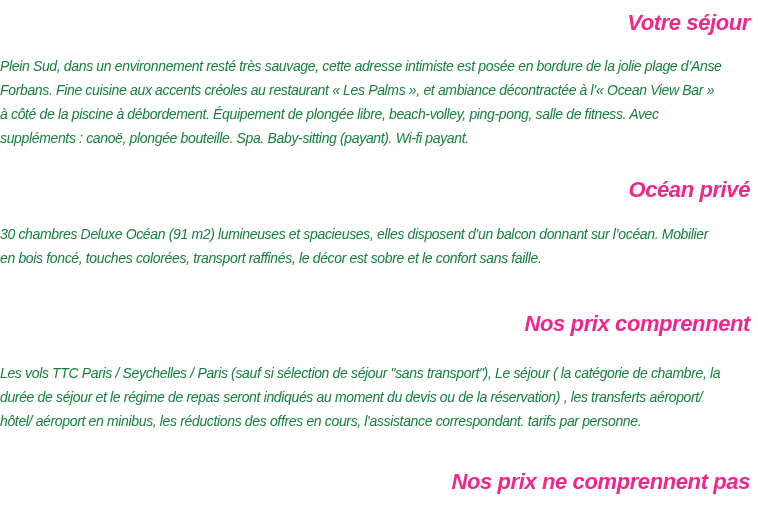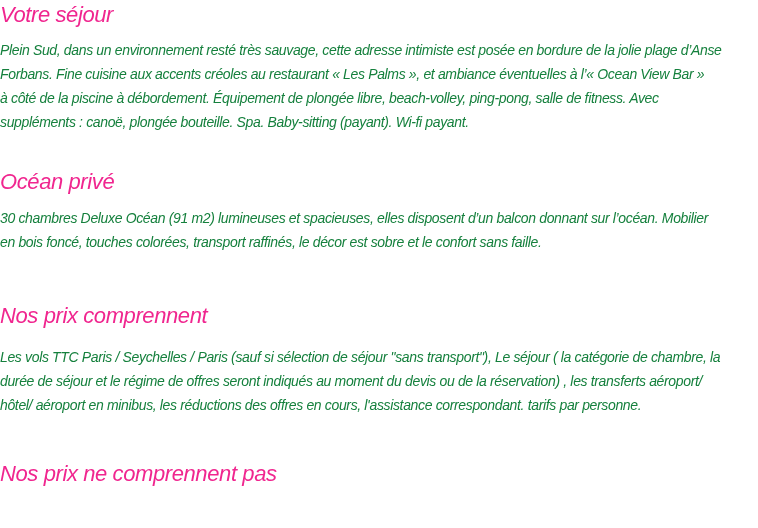--- a/index.html
+++ b/index.html
@@ -13,67 +13,68 @@
       overflow: hidden;
       position: relative;
       font-family: "Liberation Sans", "DejaVu Sans", sans-serif;
     }
     .section {
       position: absolute;
       left: 0;
       width: 758px;
     }
     .heading {
-      margin: 0;
+      margin: 8px;
       font-style: italic;
-      font-weight: normal;
+      font-weight: bold;
       color: #f0268f;
       font-size: 22px;
       line-height: 28px;
       letter-spacing: -0.4px;
+      text-align: right;
     }
     .body-text {
       margin: 0;
       font-style: italic;
       color: #15803d;
       font-size: 14px;
       line-height: 24px;
       letter-spacing: -0.35px;
       width: 758px;
     }
   </style>
 </head>
 <body>
 
 <div class="section" style="top:1px;">
   <h2 class="heading">Votre séjour</h2>
   <div style="height:9px;"></div>
   <p class="body-text">
     <span>Plein Sud, dans un environnement resté très sauvage, cette adresse intimiste est posée en bordure de la jolie plage d’Anse</span><br>
-    <span>Forbans.  Fine cuisine aux accents créoles au restaurant « Les Palms », et ambiance éventuelles à l’« Ocean View Bar »</span><br>
+    <span>Forbans.  Fine cuisine aux accents créoles au restaurant « Les Palms », et ambiance décontractée à l’« Ocean View Bar »</span><br>
     <span>à côté de la piscine à  débordement. Équipement de plongée libre, beach-volley, ping-pong, salle de fitness. Avec</span><br>
     <span>suppléments : canoë, plongée bouteille. Spa. Baby-sitting (payant). Wi-fi payant.</span>
   </p>
 </div>
 
 <div class="section" style="top:168px;">
   <h2 class="heading">Océan privé</h2>
   <div style="height:10px;"></div>
   <p class="body-text">
     <span>30 chambres Deluxe Océan (91 m2)  lumineuses et spacieuses, elles disposent d’un balcon donnant sur l’océan. Mobilier</span><br>
     <span>en bois foncé, touches colorées, transport raffinés, le décor est sobre et le confort sans faille.</span>
   </p>
 </div>
 
 <div class="section" style="top:302px;">
   <h2 class="heading">Nos prix comprennent</h2>
   <div style="height:15px;"></div>
   <p class="body-text">
     <span>Les vols TTC Paris / Seychelles / Paris (sauf si sélection de séjour "sans transport"), Le séjour ( la catégorie de chambre, la</span><br>
-    <span>durée de séjour et le régime de offres seront indiqués au moment du devis ou de la réservation) , les transferts aéroport/</span><br>
+    <span>durée de séjour et le régime de repas seront indiqués au moment du devis ou de la réservation) , les transferts aéroport/</span><br>
     <span>hôtel/ aéroport en minibus, les réductions des offres en cours, l'assistance correspondant. tarifs par personne.</span>
   </p>
 </div>
 
 <div class="section" style="top:460px;">
   <h2 class="heading">Nos prix ne comprennent pas</h2>
   <div style="height:15px;"></div>
 </div>
 
 </body></html>

